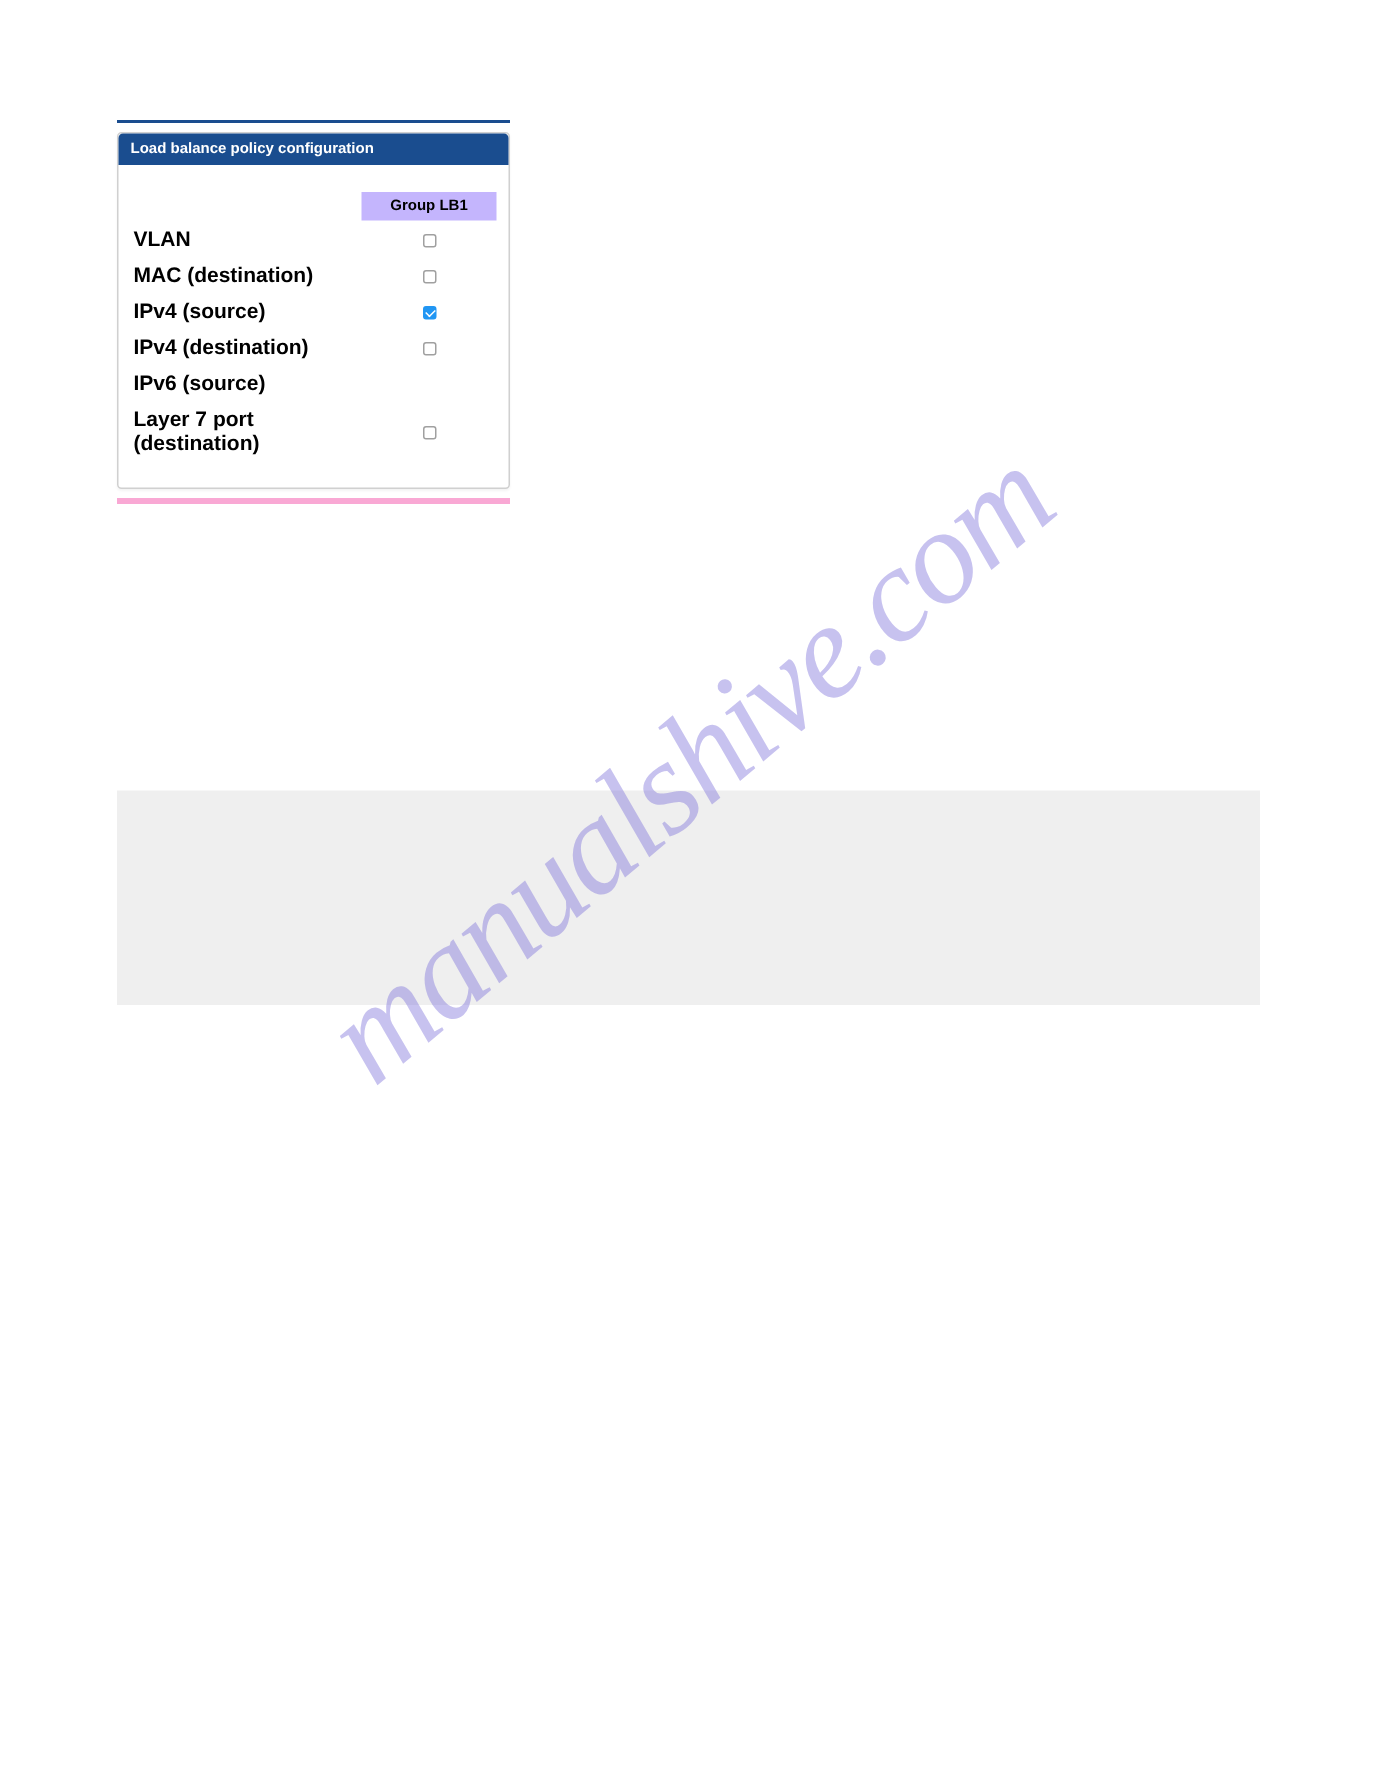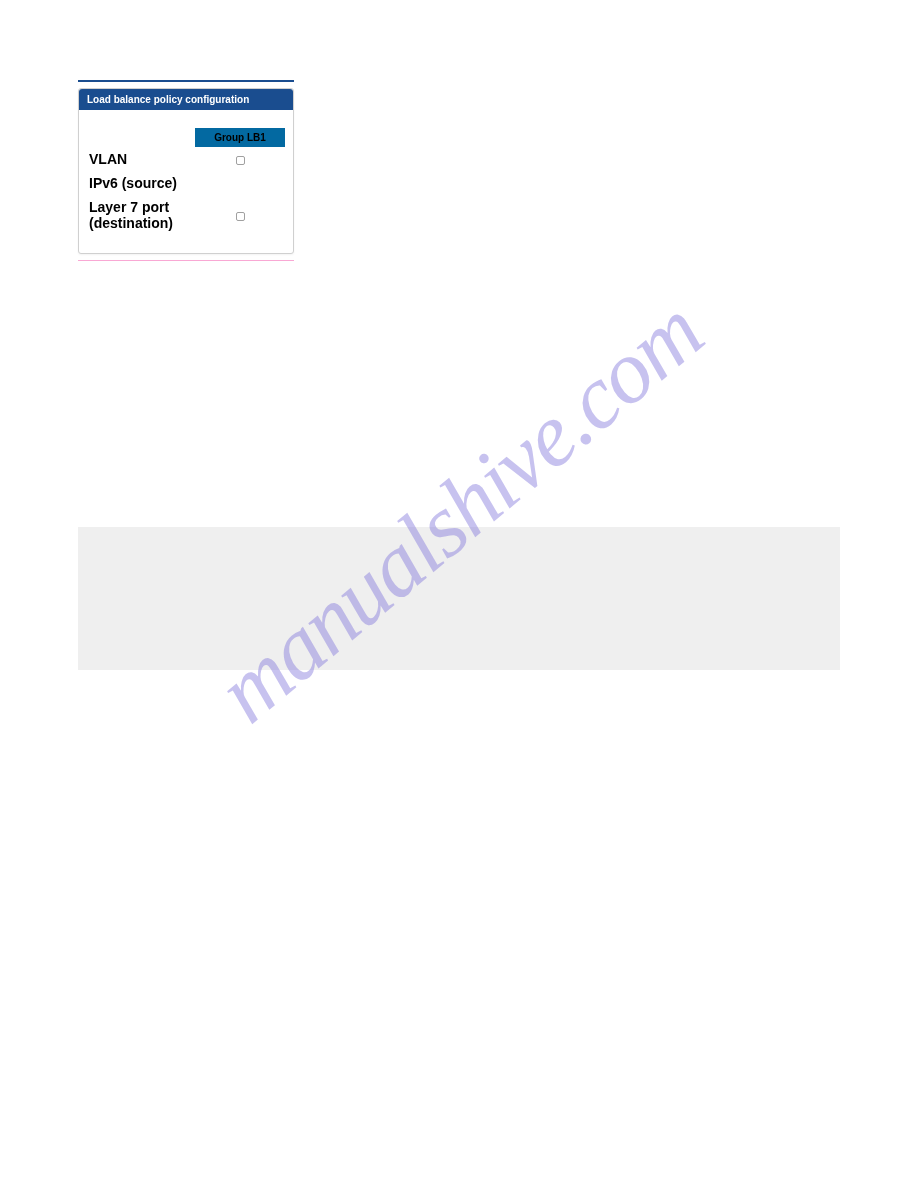--- a/index.html
+++ b/index.html
@@ -25,23 +25,23 @@
     letter-spacing: -2px;
     font-family: Georgia, 'Times New Roman', serif;
     font-style: italic;
   }
   .page {
     padding: 80px 78px 40px 78px;
     position: relative;
     z-index: 1;
   }
   .panel-wrapper {
-    width: 216px;
+    width: 262px;
     border-top: 2px solid #1a4d8f;
-    border-bottom: 1px solid #f9a8d4;
+    border-bottom: 4px solid #f9a8d4;
     padding-top: 6px;
     padding-bottom: 6px;
   }
   .panel {
     width: 100%;
     border: 1px solid #d0d0d0;
     border-radius: 3px;
     background: #ffffff;
     box-shadow: 0 1px 2px rgba(0,0,0,0.05);
   }
@@ -55,21 +55,21 @@
     border-top-right-radius: 3px;
   }
   .panel-body {
     padding: 18px 8px 18px 8px;
   }
   .config-table {
     width: 100%;
     border-collapse: collapse;
   }
   .config-table th.group-header {
-    background: #0369a1;
+    background: #c4b5fd;
     color: #000000;
     font-size: 10px;
     font-weight: bold;
     text-align: center;
     padding: 4px 6px;
     width: 90px;
   }
   .config-table th.blank-header {
     background: transparent;
     width: auto;
@@ -134,20 +134,32 @@
               <th class="blank-header"></th>
               <th class="group-header">Group LB1</th>
             </tr>
           </thead>
           <tbody id="rows-body">
           <tr>
                 <td>VLAN</td>
                 <td class="checkbox-cell"><span class="checkbox"></span></td>
               </tr>
               <tr>
+                <td>MAC (destination)</td>
+                <td class="checkbox-cell"><span class="checkbox"></span></td>
+              </tr>
+              <tr>
+                <td>IPv4 (source)</td>
+                <td class="checkbox-cell"><span class="checkbox checked"></span></td>
+              </tr>
+              <tr>
+                <td>IPv4 (destination)</td>
+                <td class="checkbox-cell"><span class="checkbox"></span></td>
+              </tr>
+              <tr>
                 <td>IPv6 (source)</td>
                 <td class="checkbox-cell"></td>
               </tr>
               <tr>
                 <td>Layer 7 port (destination)</td>
                 <td class="checkbox-cell"><span class="checkbox"></span></td>
               </tr>
             </tbody>
         </table>
       </div>

